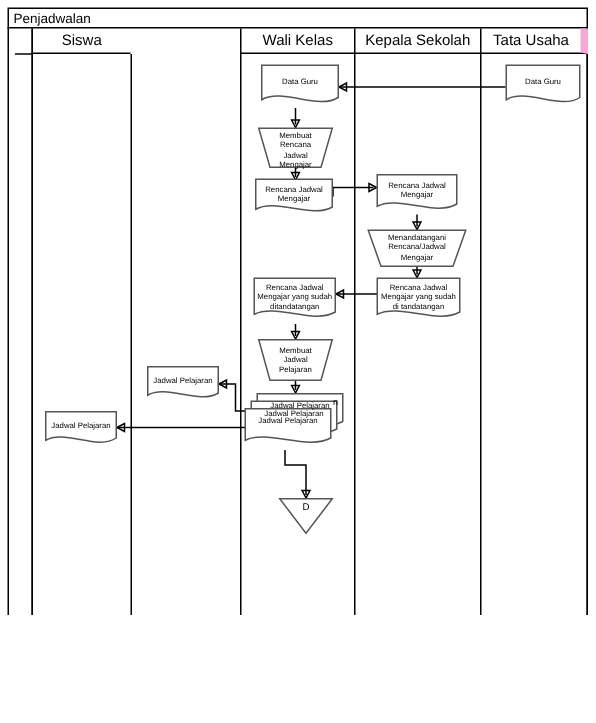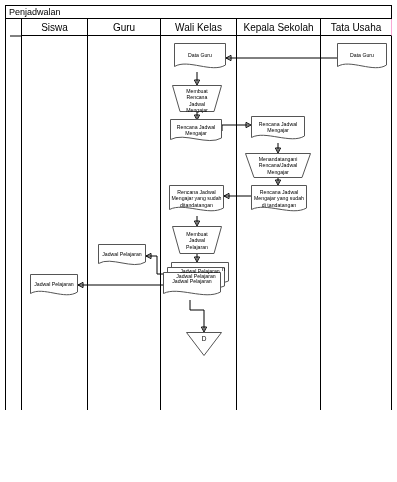--- a/index.html
+++ b/index.html
@@ -56,21 +56,21 @@
     border-left: 1px solid #000000;
     border-bottom: 1px solid #000000;
     font-size: 10px;
     color: #000000;
     display: flex;
     align-items: center;
     justify-content: center;
     white-space: nowrap;
   }
   .lane-head.last {
-    border-right: 1px solid #f9a8d4;
+    border-right: 5px solid #f9a8d4;
     text-align: center;
   }
   .lane-col {
     position: absolute;
     top: 36px;
     height: 441px;
     box-sizing: border-box;
     border-left: 1px solid #000000;
   }
   .lane-col.last {
@@ -136,23 +136,20 @@
 
 <div id="page">
 
   <div class="frame"></div>
   <div class="title-bar"></div>
   <div class="title-text">Penjadwalan</div>
 
   <div class="lane-head" style="left:21px;width:66px;">
     <span>Siswa</span>
   </div>
-  <div class="lane-head" style="left:87px;width:73px;">
-    <span>Guru</span>
-  </div>
   <div class="lane-head" style="left:236px;width:84px;">
     <span>Kepala Sekolah</span>
   </div>
   <div class="lane-head" style="left:160px;width:76px;">
     <span>Wali Kelas</span>
   </div>
   <div class="lane-head last" style="left:320px;width:72px;">
     <span>Tata Usaha</span>
   </div>
 

